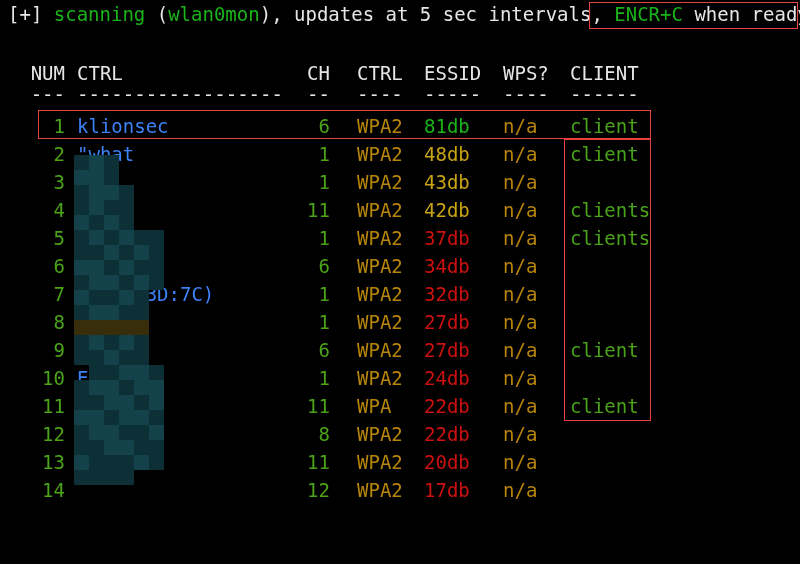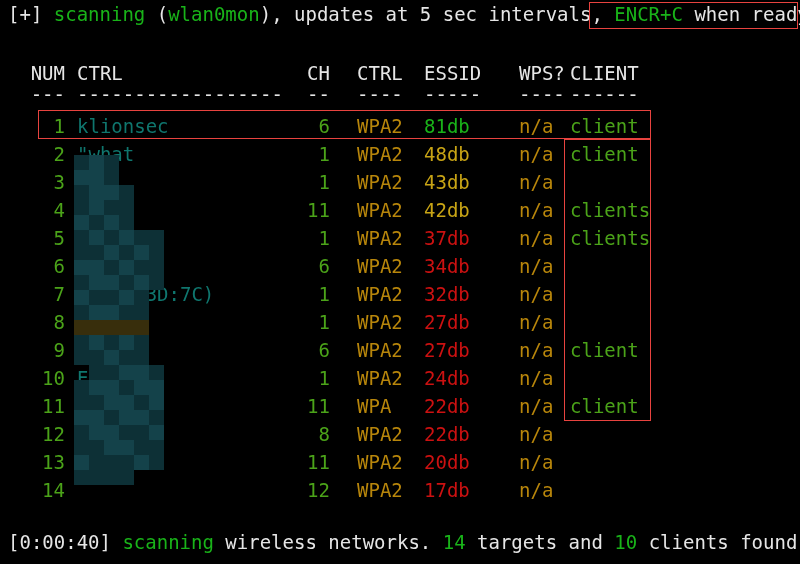--- a/index.html
+++ b/index.html
@@ -28,21 +28,21 @@
     letter-spacing: 0px;
     font-family: "DejaVu Sans Mono", "Liberation Mono", monospace;
   }
 
   .c-white  { color: #e6e6e6; }
   .c-green  { color: #19b319; }
   .c-lgreen { color: #4ba319; }
   .c-yellow { color: #b8860b; }
   .c-amber  { color: #c8a415; }
   .c-red    { color: #cc1111; }
-  .c-cyan   { color: #0f766e; }
+  .c-cyan   { color: #3b82f6; }
 
   
   #banner {
     top: 3px;
     left: 8px;
   }
 
   .row {
     position: absolute;
     left: 0;
@@ -57,21 +57,21 @@
     position: absolute;
     white-space: pre;
     top: 0;
     line-height: 28px;
   }
   .cell-num    { left: 25px;  width: 40px;  text-align: right; }
   .cell-essid  { left: 77px;  }
   .cell-ch     { left: 303px; width: 27px;  text-align: right; }
   .cell-encr   { left: 357px; }
   .cell-power  { left: 424px; }
-  .cell-wps    { left: 503px; margin-left: 16px; }
+  .cell-wps    { left: 503px; }
   .cell-client { left: 570px; }
 
   
   .censor {
     position: absolute;
     pointer-events: none;
   }
   .px {
     position: absolute;
   }
@@ -247,15 +247,14 @@
       <div class="px" style="left: 104px; top: 470px; width: 15px; height: 15px; background: rgb(13, 48, 54);"></div>
       <div class="px" style="left: 119px; top: 470px; width: 15px; height: 15px; background: rgb(13, 48, 54);"></div>
     </div>
 
   <div id="annot-layer">
       <div class="annot-box" style="left: 589px; top: 2px; width: 209px; height: 27px; border-color: rgb(232, 67, 63);"></div>
       <div class="annot-box" style="left: 38px; top: 110px; width: 613px; height: 29px; border-color: rgb(232, 67, 63);"></div>
       <div class="annot-box" style="left: 564px; top: 139px; width: 87px; height: 282px; border-color: rgb(232, 67, 63);"></div>
     </div>
 
-  <div class="term-line" id="status-line"><span class="c-white">[0:00:40]</span><span class="c-white"> </span><span class="c-green">scanning</span><span class="c-white"> wireless networks. </span><span class="c-green">14</span><span class="c-white"> targets and </span><span class="c-green">10</span><span class="c-white"> clients found</span></div>
 
 </div>
 
 </body></html>

